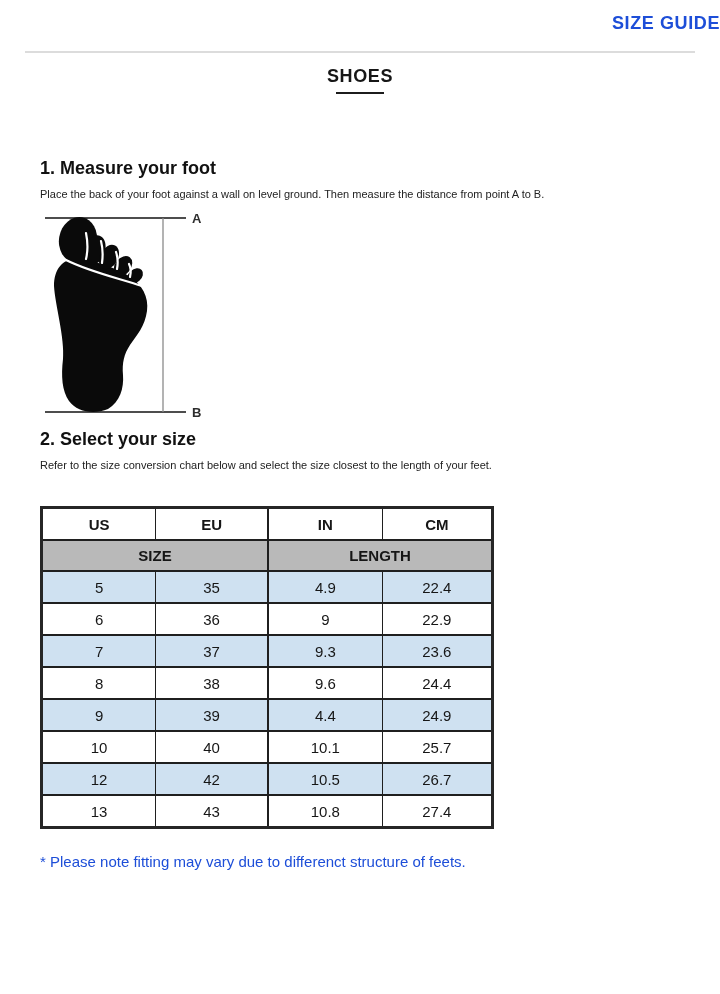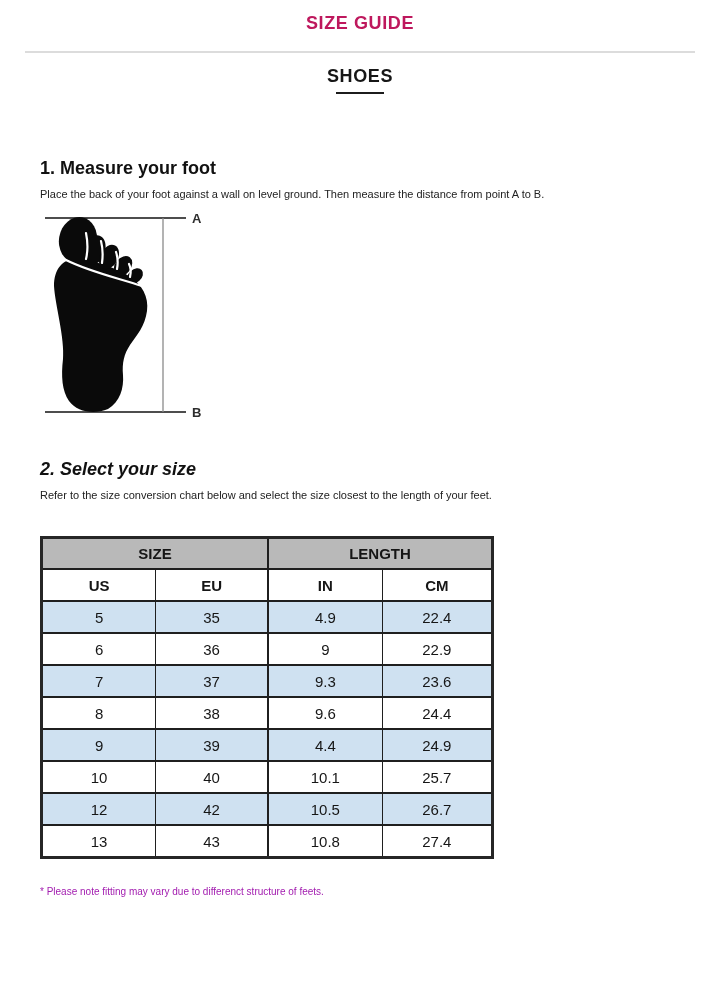--- a/index.html
+++ b/index.html
@@ -9,22 +9,22 @@
     --text:#1f1f1f;
   }
   html,body{margin:0;padding:0;}
   body{
     width:720px;height:994px;background:#ffffff;overflow:hidden;
     font-family:"Liberation Sans", sans-serif;color:var(--text);
   }
   .page{width:720px;height:994px;position:relative;}
   
   h1.page-title{
-    margin:14px 0 0;text-align:center;font-size:18px;line-height:18px;
-    font-weight:bold;letter-spacing:.6px;color:#be185d;
+    margin:14px 0 0;text-align:right;font-size:18px;line-height:18px;
+    font-weight:bold;letter-spacing:.6px;color:#1d4ed8;
   }
   .top-divider{
     margin:19px auto 0;width:670px;height:0;border:none;
     border-top:2px solid #dcdcdc;
   }
   .category{
     margin-top:16px;text-align:center;font-size:18px;line-height:14px;
     font-weight:bold;letter-spacing:.6px;color:#161616;
   }
   .category-underline{width:48px;height:2px;background:#1c1c1c;margin:9px auto 0;}
@@ -35,40 +35,40 @@
   p.body-text{margin:9px 0 0;font-size:11px;line-height:17px;color:#222;}
   
   .diagram{position:relative;width:240px;height:225px;margin-top:3px;}
   .diagram svg{position:absolute;left:0;top:0;}
   .diagram .point-label{
     position:absolute;left:152px;font-size:13px;font-weight:bold;color:#2d2d2d;line-height:13px;
   }
   .diagram .label-a{top:6px;}
   .diagram .label-b{top:200px;}
   .caption{margin-top:11px;}
-  #step2-heading{margin-top:30px;font-style:italic;}
+  #step2-heading{}
   
   table.size-table{
     border-collapse:collapse;margin:32px 0 0 40px;table-layout:fixed;width:454px;
     font-family:"Liberation Sans", sans-serif;
   }
   table.size-table th, table.size-table td{
     border:1px solid var(--table-border);
     border-top-width:2px;border-bottom-width:2px;
     text-align:center;vertical-align:middle;height:30px;
     font-size:15px;color:#161616;padding:0;
   }
   table.size-table{border:3px solid #262626;}
   table.size-table th{font-weight:bold;}
   table.size-table .group-header{background:var(--header-bg);height:29px;}
   table.size-table .gdiv{border-left-width:2px;}
   table.size-table tbody tr:nth-child(odd) td{background:var(--row-alt-bg);}
   table.size-table td{font-weight:normal;}
   
-  .footnote{margin:24px 40px 0;font-size:10px;line-height:17px;color:#a21caf;}
+  .footnote{margin:24px 40px 0;font-size:15px;line-height:17px;color:#1d4ed8;}
 </style>
 </head>
 <body>
 
 <div class="page">
 
   <h1 class="page-title">SIZE GUIDE</h1>
   <hr class="top-divider">
   <div class="category">SHOES</div>
   <div class="category-underline"></div>
@@ -117,28 +117,28 @@
 
   <table class="size-table">
     <colgroup>
       <col style="width:114px">
         <col style="width:112px">
         <col style="width:114px">
         <col style="width:110px">
     </colgroup>
     <thead>
       <tr>
-        <th colspan="2" class="group-header">SIZE</th>
-        <th colspan="2" class="group-header gdiv">LENGTH</th>
-      </tr>
-      <tr>
         <th>US</th>
         <th>EU</th>
         <th class="gdiv">IN</th>
         <th>CM</th>
+      </tr>
+      <tr>
+        <th colspan="2" class="group-header">SIZE</th>
+        <th colspan="2" class="group-header gdiv">LENGTH</th>
       </tr>
     </thead>
     <tbody>
       <tr>
         <td>5</td>
         <td>35</td>
         <td class="gdiv">4.9</td>
         <td>22.4</td>
       </tr>
       <tr>

